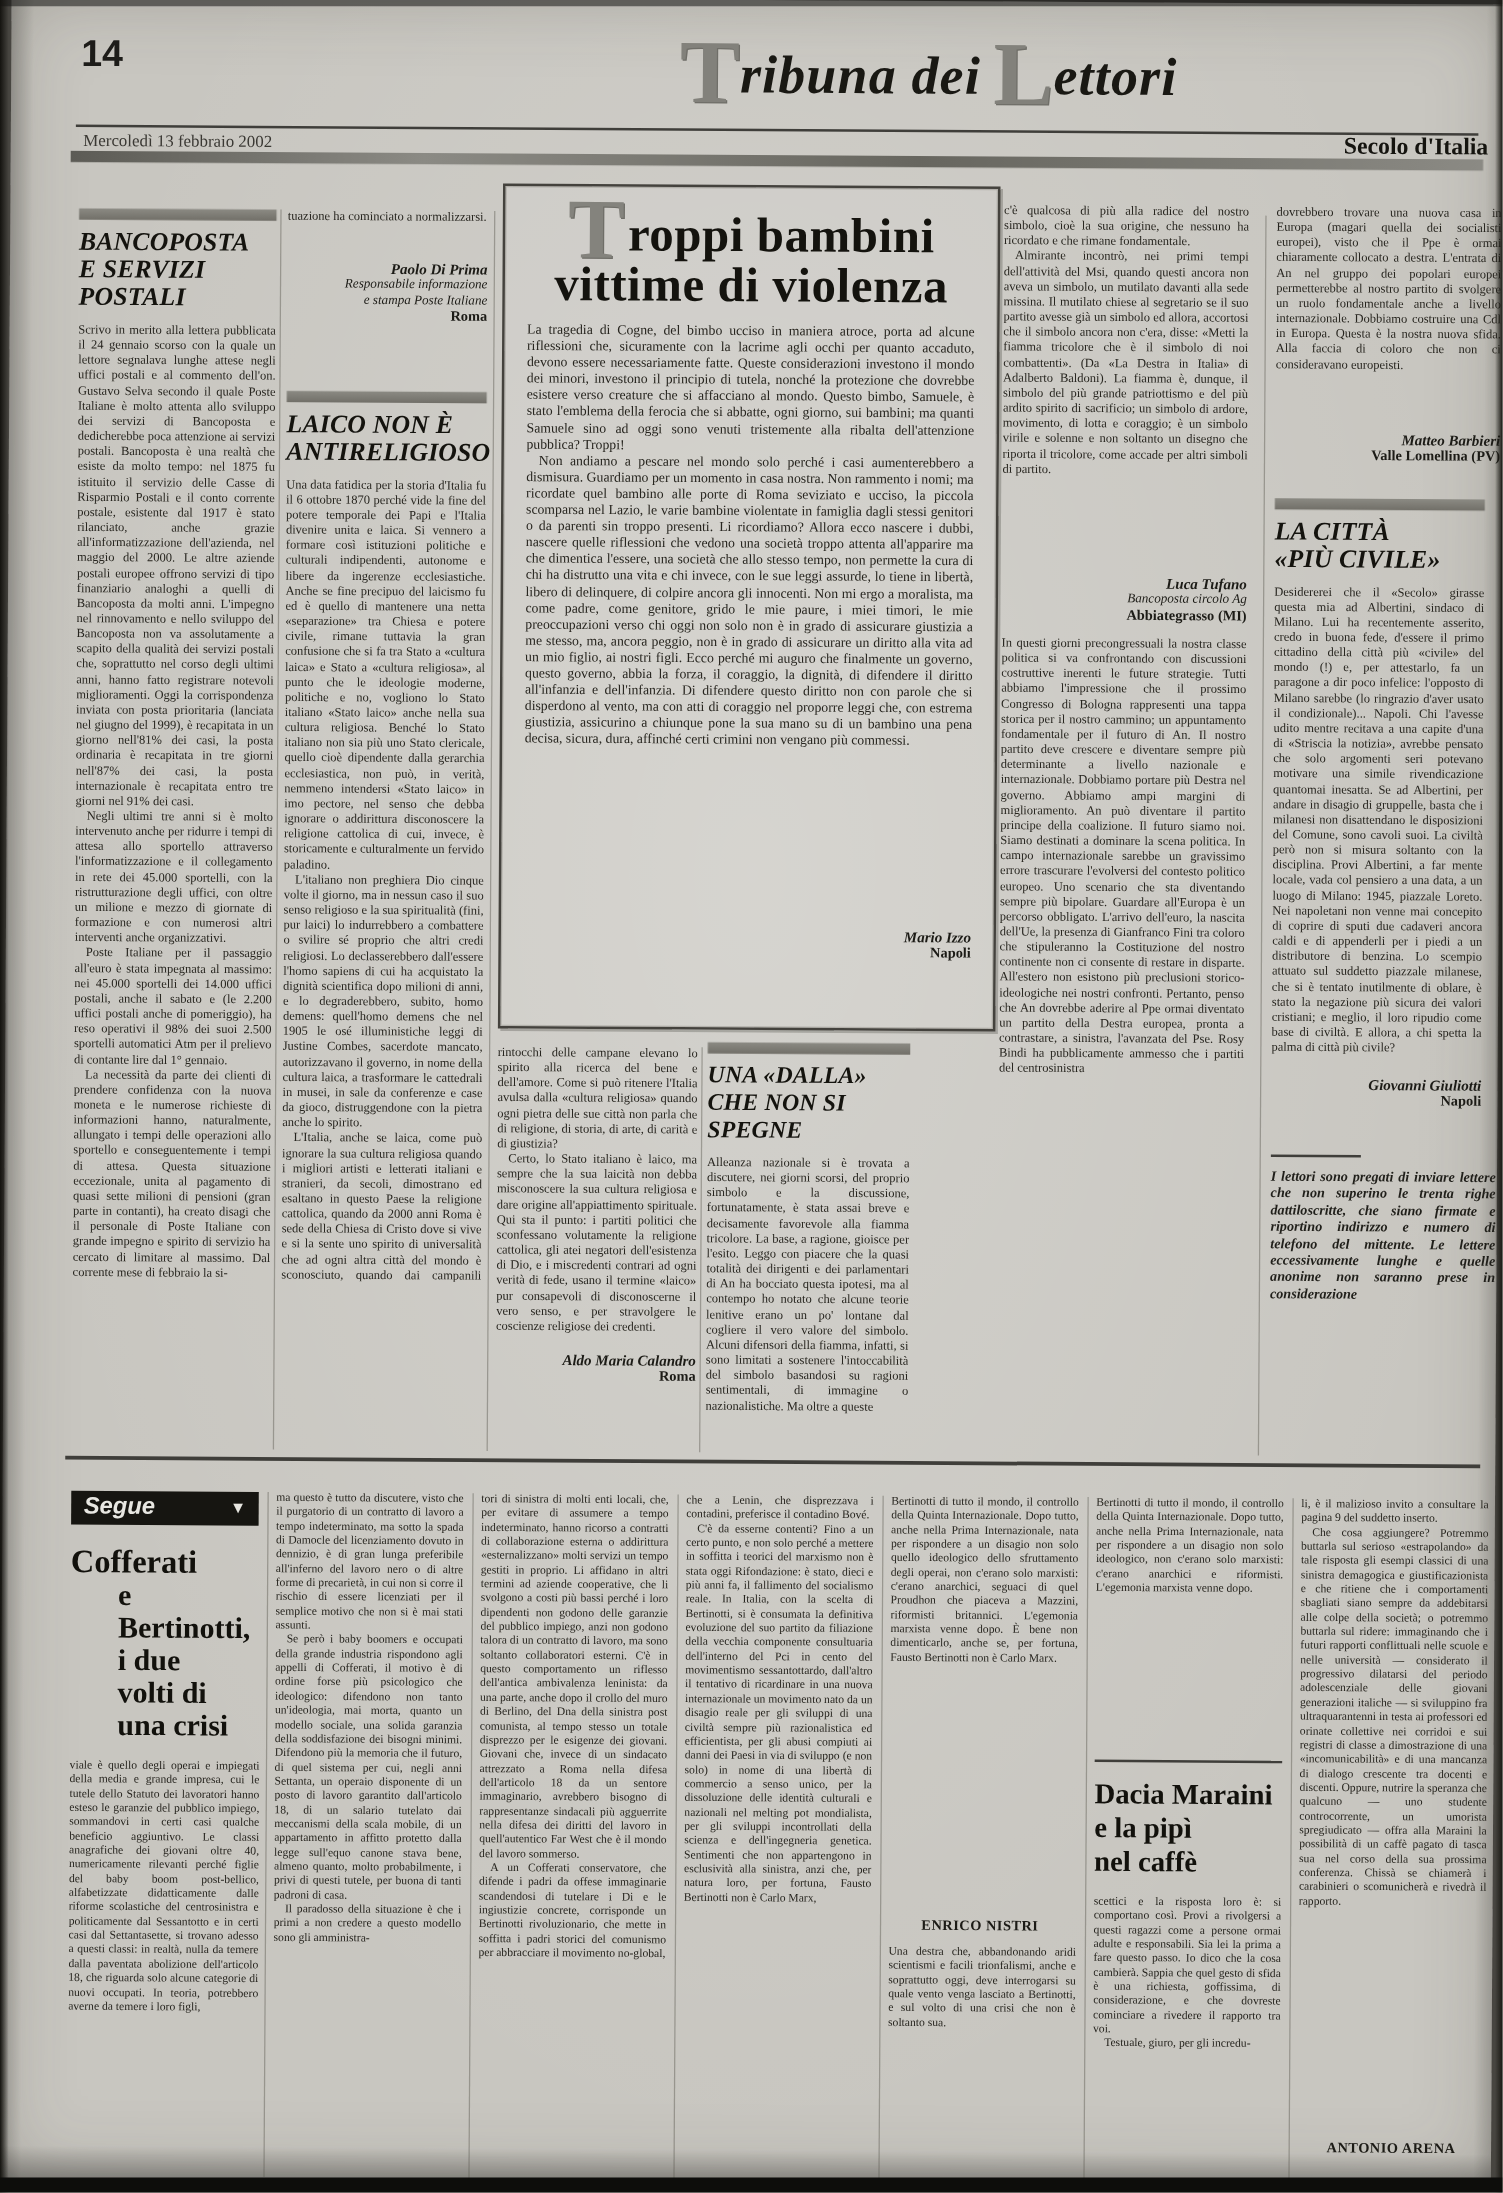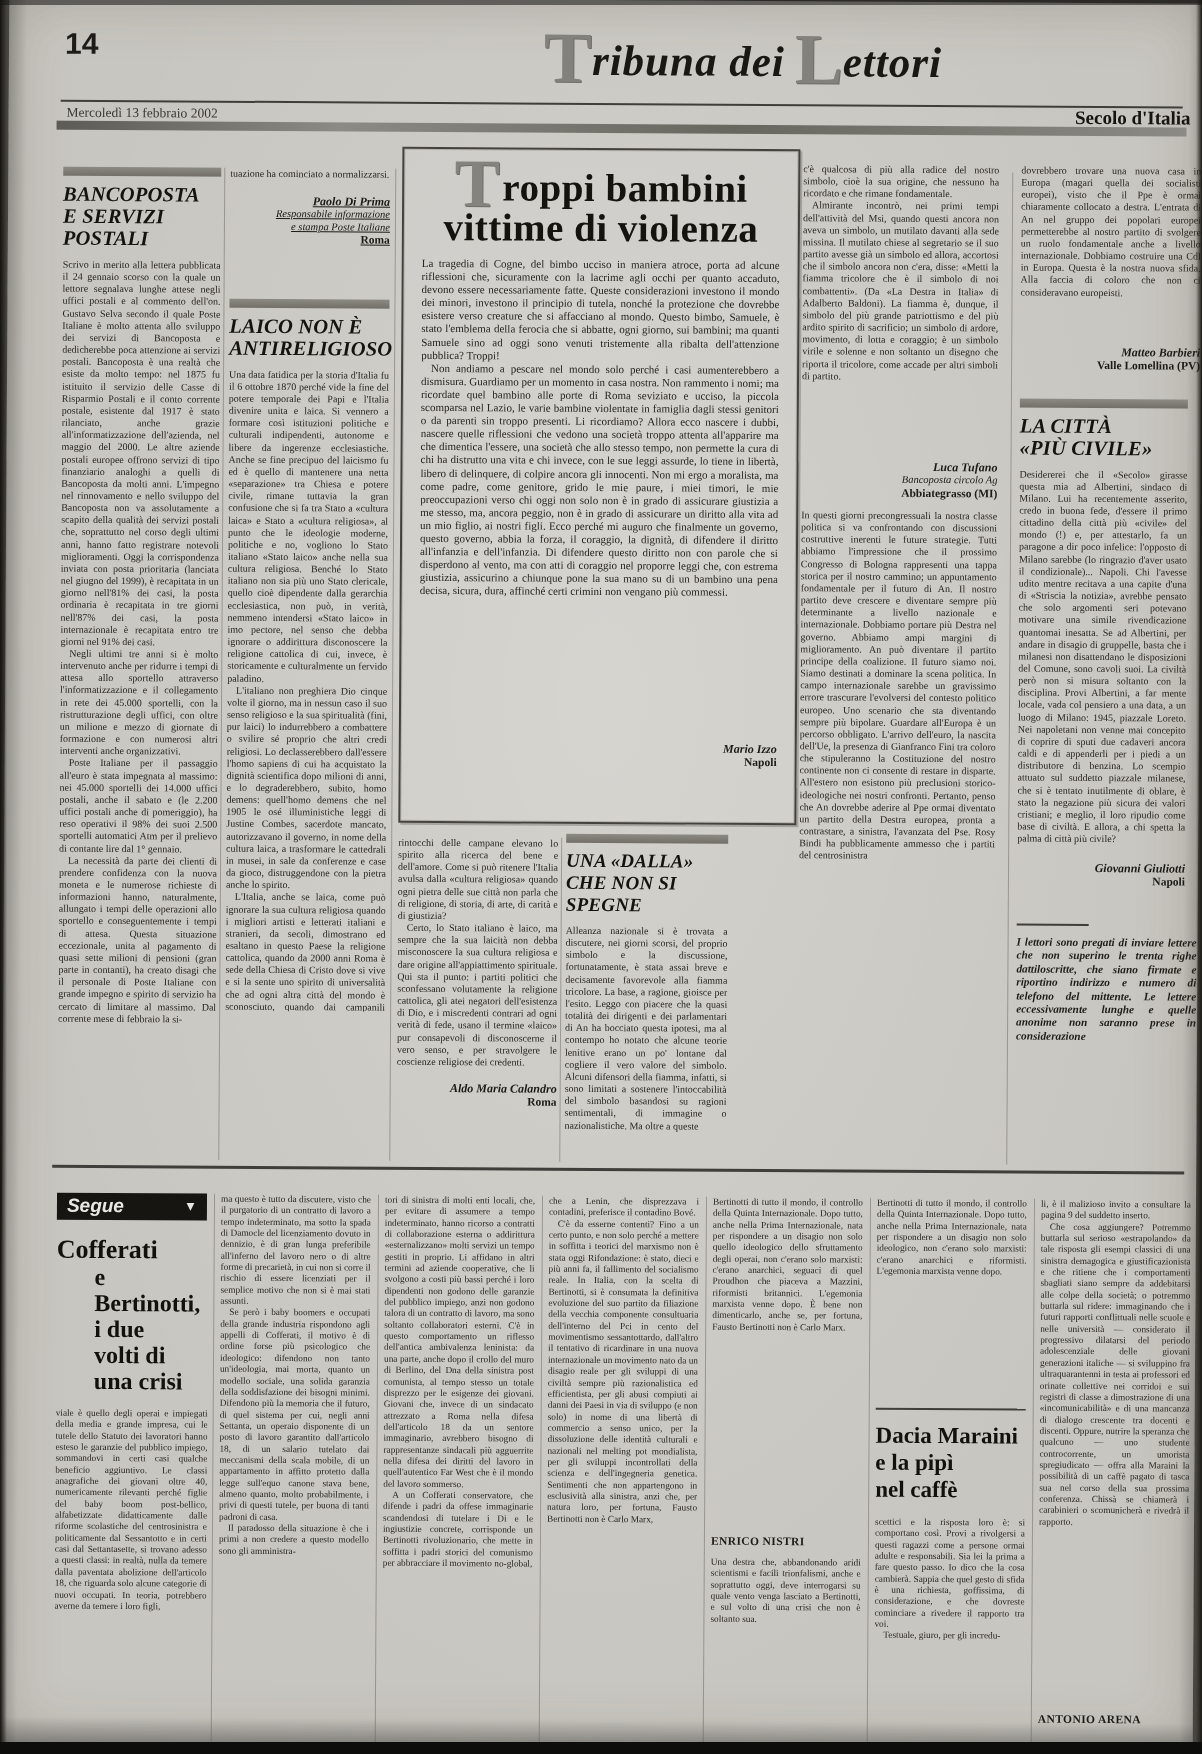--- a/index.html
+++ b/index.html
@@ -39,21 +39,21 @@
   .btx{font-size:10px;line-height:12.15px;text-align:justify;color:#27251f;overflow:hidden;}
   .btx p{margin:0;text-indent:9px;}
   .btx p.noind{text-indent:0;}
   .btm .btx{font-size:9.3px;line-height:11.35px;}
 
   
   .sig{text-align:right;color:#1c1b16;margin-top:8px;}
   .sig .name{font-weight:bold;font-style:italic;font-size:12px;line-height:14px;}
   .sig .role{font-style:italic;font-size:10.5px;line-height:12.5px;}
   .sig .city{font-weight:bold;font-size:11.5px;line-height:13.5px;}
-  .sig-caps{font-weight:bold;font-size:11.5px;text-align:left;color:#1c1b16;letter-spacing:.4px;}
+  .sig-caps{font-weight:bold;font-size:11.5px;text-align:center;color:#1c1b16;letter-spacing:.4px;}
 
   
   .center-box{
     border:2px solid #44423d;background:rgba(255,255,255,.07);
     box-shadow:2px 2px 0 rgba(40,38,32,.25), inset 0 0 0 1px rgba(120,118,110,.35);
     padding:14px 18px 10px 18px;box-sizing:border-box;
   }
   .box-head{text-align:center;color:#14130e;margin-bottom:10px;}
   .box-head .l1,.box-head .l2{font-weight:bold;font-size:39px;line-height:40px;letter-spacing:.5px;}
   .box-head .giantT{font-size:68px;line-height:40px;font-weight:bold;color:#84837d;vertical-align:-6px;margin-right:2px;text-shadow:1px 1px 0 #6f6e68;}
@@ -106,21 +106,21 @@
         <p>Negli ultimi tre anni si è molto intervenuto anche per ridurre i tempi di attesa allo sportello attraverso l'informatizzazione e il collegamento in rete dei 45.000 sportelli, con la ristrutturazione degli uffici, con oltre un milione e mezzo di giornate di formazione e con numerosi altri interventi anche organizzativi.</p>
         <p>Poste Italiane per il passaggio all'euro è stata impegnata al massimo: nei 45.000 sportelli dei 14.000 uffici postali, anche il sabato e (le 2.200 uffici postali anche di pomeriggio), ha reso operativi il 98% dei suoi 2.500 sportelli automatici Atm per il prelievo di contante lire dal 1° gennaio.</p>
         <p>La necessità da parte dei clienti di prendere confidenza con la nuova moneta e le numerose richieste di informazioni hanno, naturalmente, allungato i tempi delle operazioni allo sportello e conseguentemente i tempi di attesa. Questa situazione eccezionale, unita al pagamento di quasi sette milioni di pensioni (gran parte in contanti), ha creato disagi che il personale di Poste Italiane con grande impegno e spirito di servizio ha cercato di limitare al massimo. Dal corrente mese di febbraio la si-</p>
       </div>
   </div>
 
   <div class="abs" style="left:222px;top:170px;width:160px;">
     <div class="btx">
         <p class="noind">tuazione ha cominciato a normalizzarsi.</p>
       </div>
-    <div class="sig" style="margin-top:14px;text-decoration:underline;">
+    <div class="sig" style="margin-top:28px;">
       <div class="name">Paolo Di Prima</div>
       <div class="role">Responsabile informazione</div>
       <div class="role">e stampa Poste Italiane</div>
       <div class="city">Roma</div>
     </div>
     <div style="margin-top:52px;">
       <div class="head-bar"></div>
       <div class="letter-head">LAICO NON È</div>
       <div class="letter-head">ANTIRELIGIOSO</div>
       <div class="btx" style="margin-top:10px;height:642px;">

